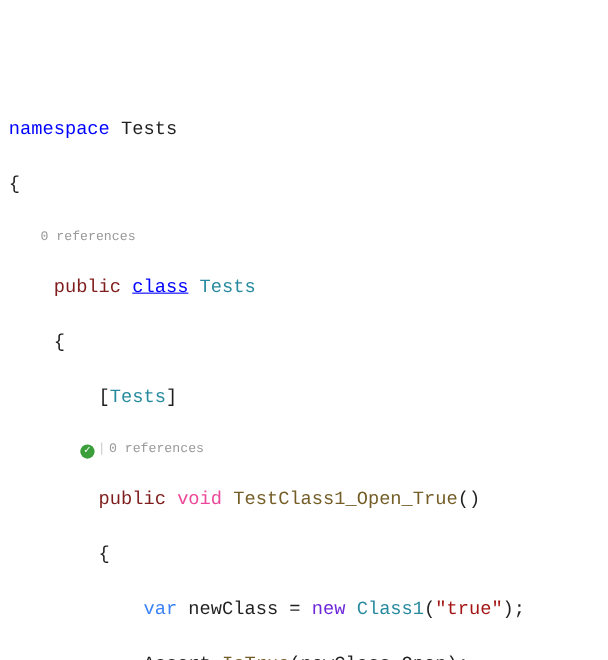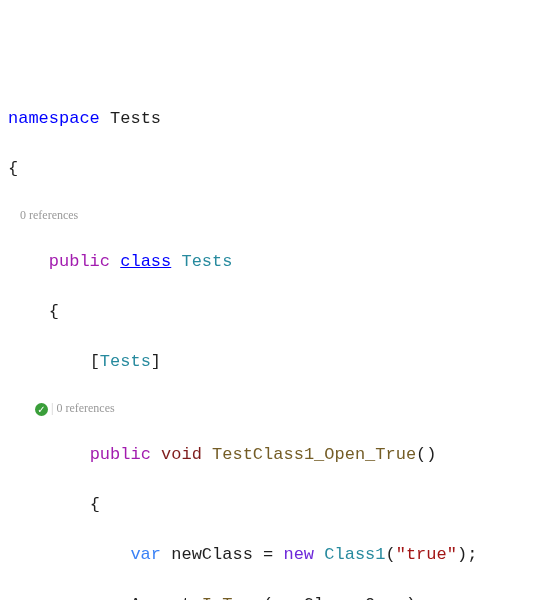--- a/index.html
+++ b/index.html
@@ -9,32 +9,32 @@
     font-size: 17px;
     line-height: 25px;
     background: #ffffff;
     color: #1f1f1f;
     white-space: pre;
     width: 553px;
     box-sizing: border-box;
   }
   .line { position: relative; }
   .kw-ns { color: #0000ff; }
-  .kw-pub { color: #a21caf; font-family: Liberation Mono, monospace; }
+  .kw-pub { color: #7f1d1d; font-family: Liberation Mono, monospace; }
   .kw-class { color: #0000ff; text-decoration: underline; }
-  .kw-void { color: #7f1d1d; }
+  .kw-void { color: #ec4899; }
   .kw-var { color: #3b82f6; }
   .kw-new { color: #6d28d9; font-family: Liberation Mono, monospace; }
   .type { color: #278a9e; }
   .method { color: #745d26; text-align: center; }
   .str { color: #a31515; }
   .punct { color: #1f1f1f; }
   .brace { color: #1f1f1f; }
   .codelens {
-    font-family: Liberation Serif, serif;
+    font-family: Liberation Mono, monospace;
     font-size: 12px;
     color: #999999;
     line-height: 18px;
   }
   .pass-icon {
     display: inline-block;
     width: 13px;
     height: 13px;
     border-radius: 50%;
     background: #3a9e3a;

